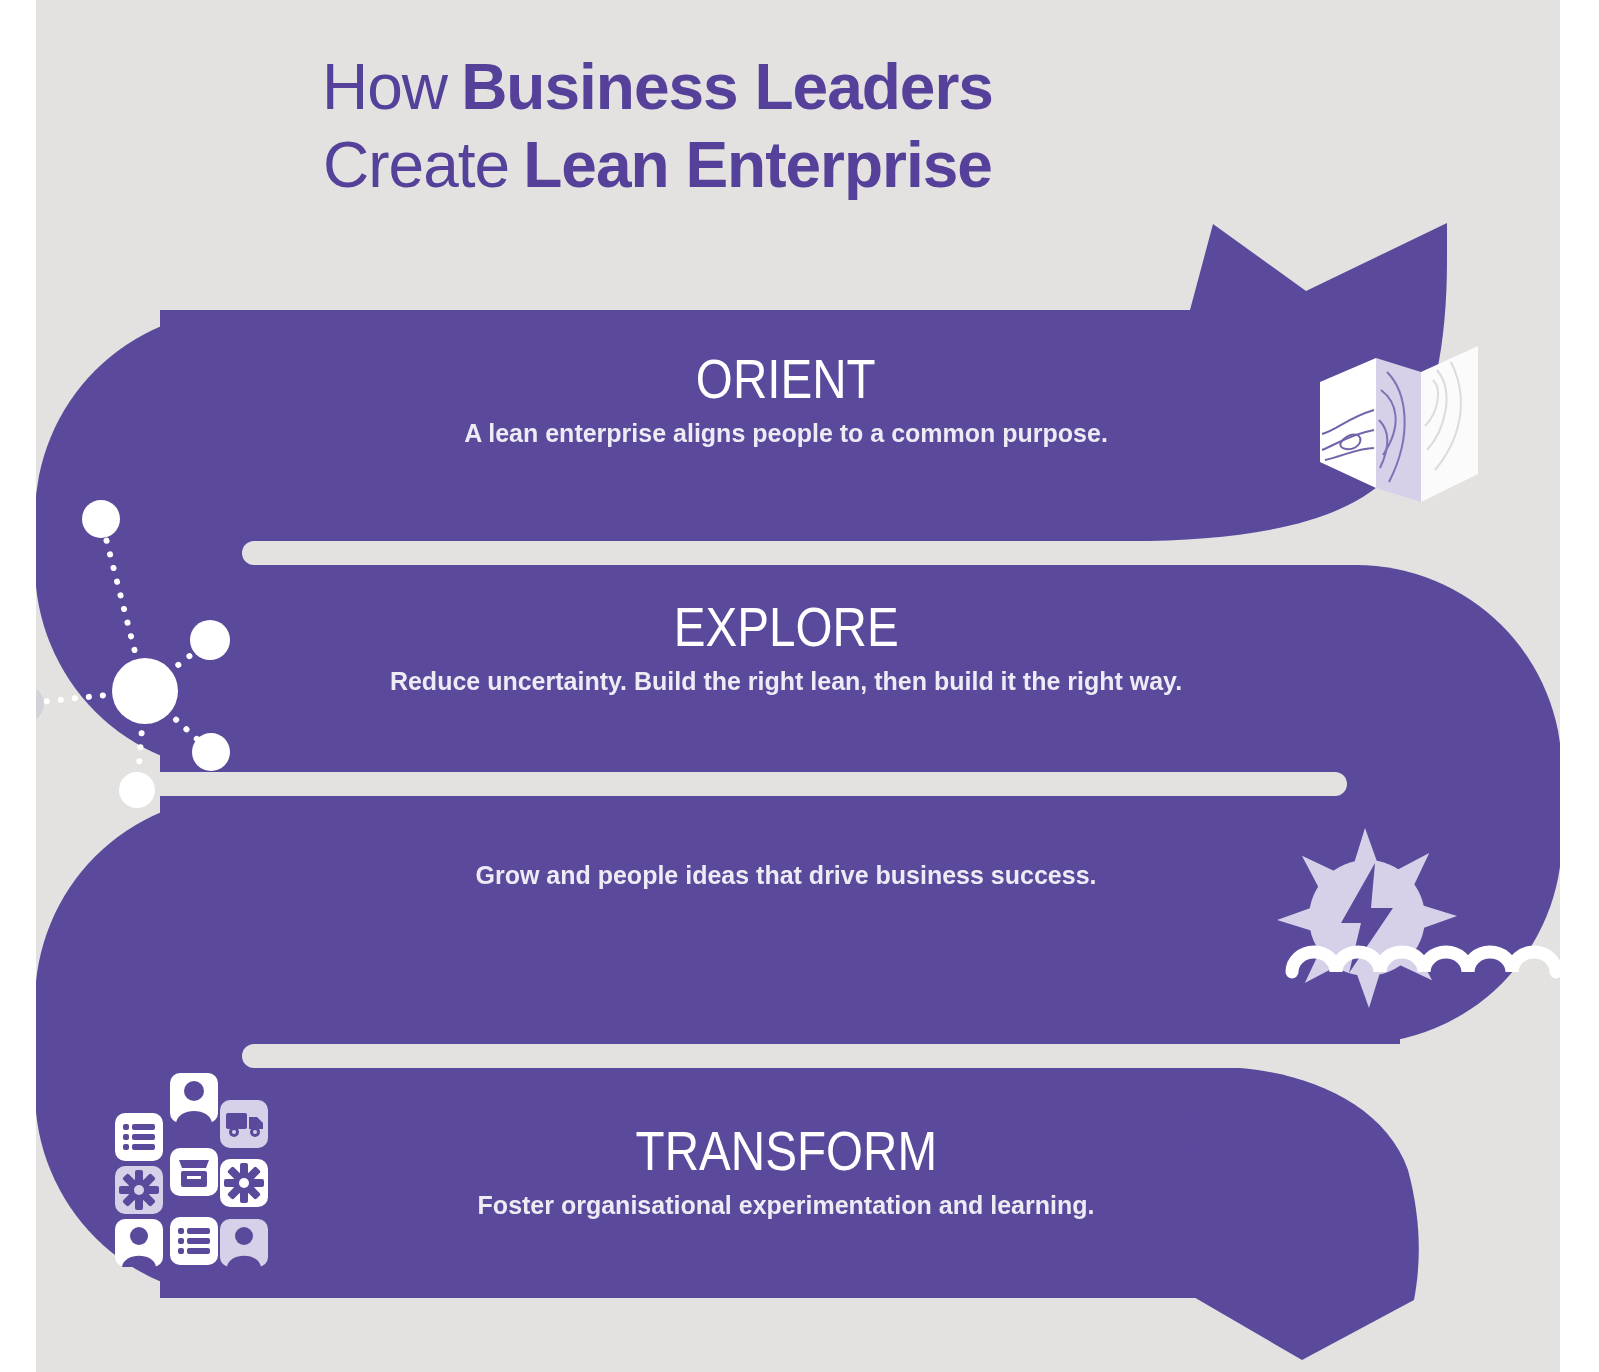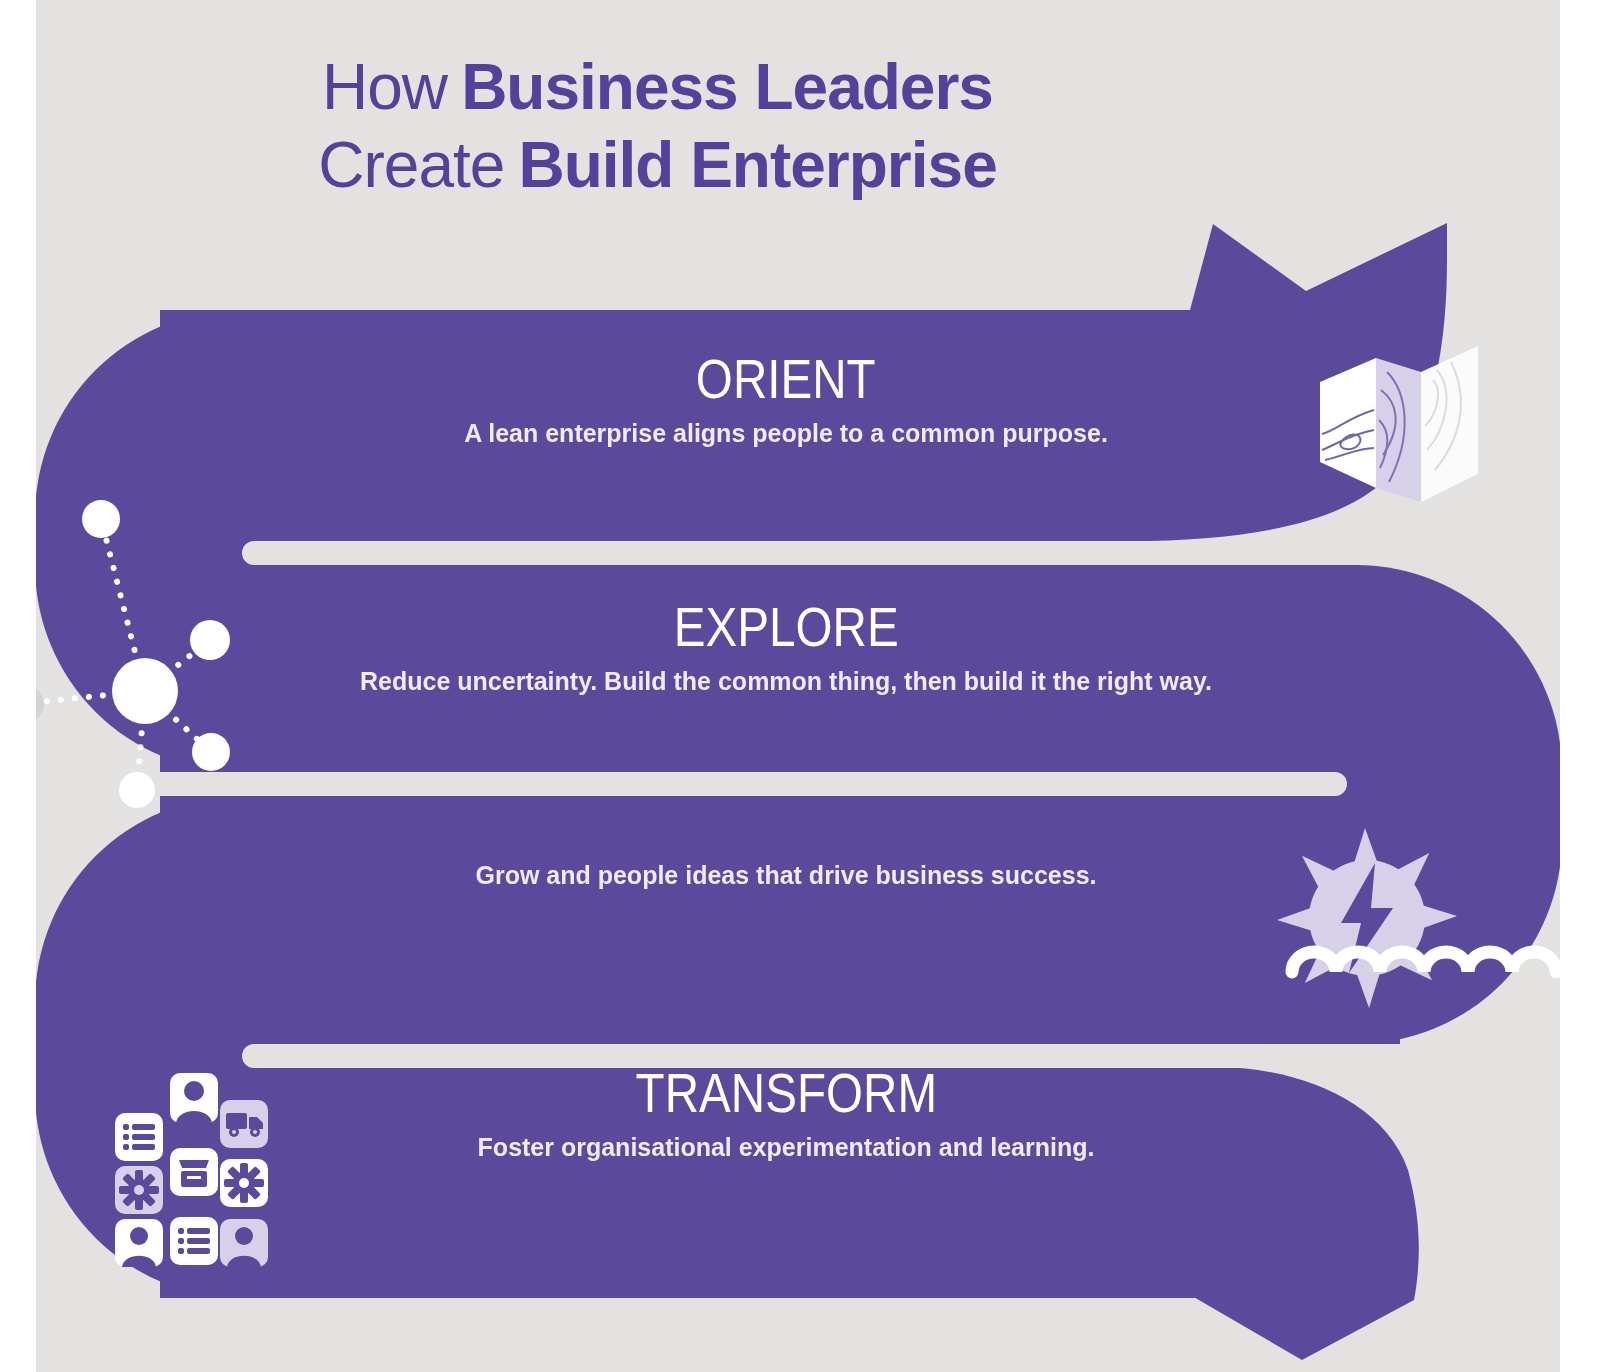--- a/index.html
+++ b/index.html
@@ -22,21 +22,21 @@
   }
   .title .w-light{font-weight:300;margin-right:0.22em;}
   .title .w-bold{font-weight:700;}
   .sec{position:absolute;left:0;width:1572px;text-align:center;color:#ffffff;}
   .sec-heading{font-size:56px;line-height:58px;font-weight:400;letter-spacing:0px;}
   .sec-heading .squeeze{display:inline-block;transform:scaleX(0.85);transform-origin:center;}
   .sec-sub{margin-top:5px;font-size:25px;line-height:41px;font-weight:700;color:var(--subtitle);}
   .sec-orient{top:350px;}
   .sec-explore{top:598px;}
   .sec-exploit{top:850px;}
-  .sec-transform{top:1064px;}
+  .sec-transform{top:1122px;}
 </style>
 </head>
 <body>
 
 <div class="page">
 
   <svg class="art" viewBox="0 0 1599 1372">
 
     <rect x="36" y="0" width="1524" height="1372" fill="var(--background)"></rect>
 
@@ -216,31 +216,31 @@
       </g>
     </g>
 
     <rect x="0" y="0" width="36" height="1372" fill="#ffffff"></rect>
     <rect x="1560" y="0" width="39" height="1372" fill="#ffffff"></rect>
   </svg>
 
   <div class="txt-layer">
     <div class="title">
       <div><span class="w-light">How</span><span class="w-bold">Business Leaders</span></div>
-      <div><span class="w-light">Create</span><span class="w-bold">Build Enterprise</span></div>
+      <div><span class="w-light">Create</span><span class="w-bold">Lean Enterprise</span></div>
     </div>
 
     <div class="sec sec-orient">
       <div class="sec-heading"><span class="squeeze">ORIENT</span></div>
       <div class="sec-sub">A lean enterprise aligns people to a common purpose.</div>
     </div>
 
     <div class="sec sec-explore">
       <div class="sec-heading"><span class="squeeze">EXPLORE</span></div>
-      <div class="sec-sub">Reduce uncertainty. Build the common thing, then build it the right way.</div>
+      <div class="sec-sub">Reduce uncertainty. Build the right lean, then build it the right way.</div>
     </div>
 
     <div class="sec sec-exploit">
       <div class="sec-sub">Grow and people ideas that drive business success.</div>
     </div>
 
     <div class="sec sec-transform">
       <div class="sec-heading"><span class="squeeze">TRANSFORM</span></div>
       <div class="sec-sub">Foster organisational experimentation and learning.</div>
     </div>

